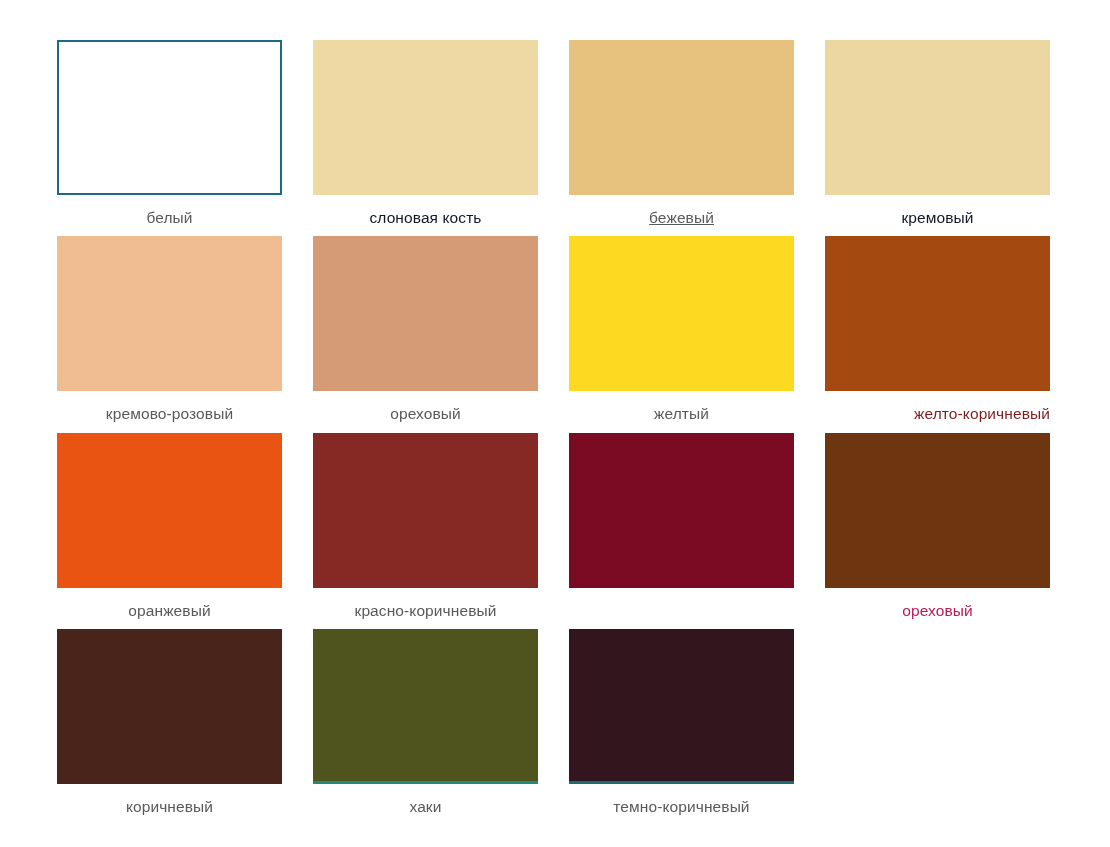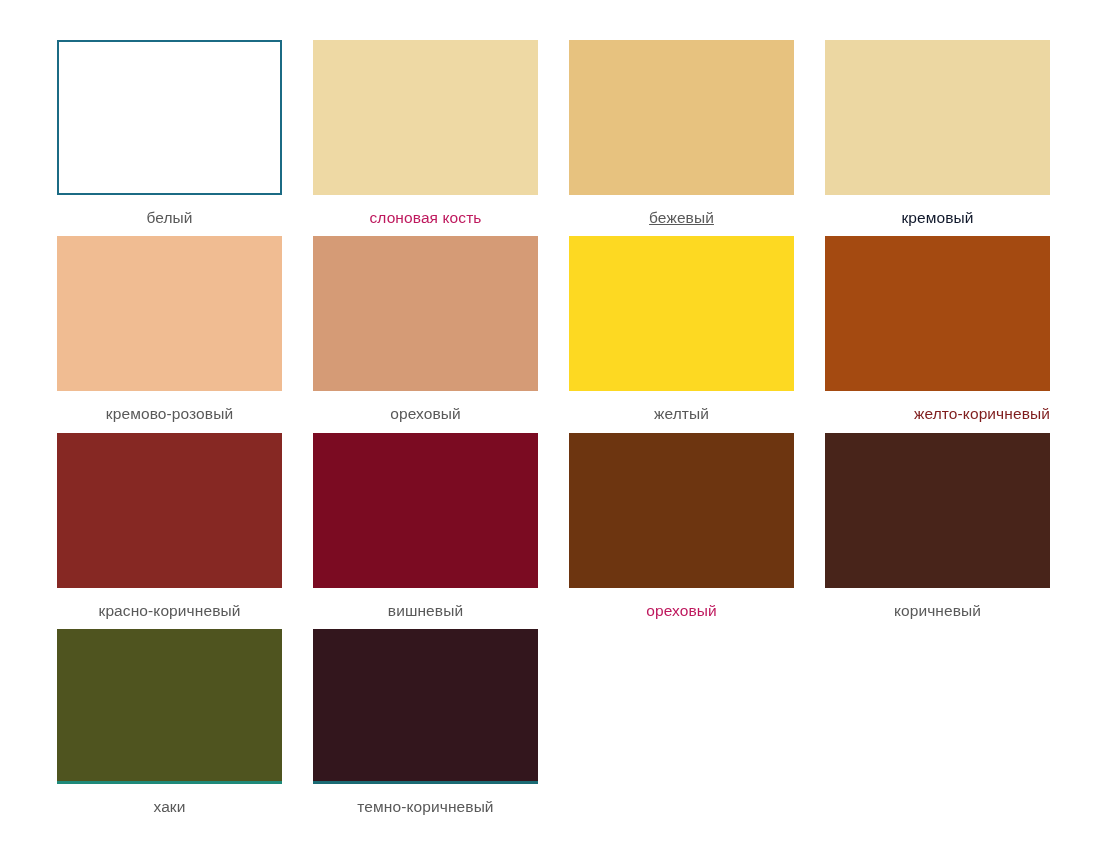--- a/index.html
+++ b/index.html
@@ -65,21 +65,21 @@
 </head>
 <body>
 
 <div id="palette-grid" style="background: rgb(255, 255, 255);">
     <div class="swatch-cell">
       <div class="swatch-chip is-selected" style="background: rgb(255, 255, 255); border-color: rgb(27, 107, 132);"></div>
       <div class="swatch-label" style="color: rgb(89, 89, 89);">белый</div>
     </div>
     <div class="swatch-cell">
       <div class="swatch-chip" style="background: rgb(238, 217, 164);"></div>
-      <div class="swatch-label" style="color: #be185d;">слоновая кость</div>
+      <div class="swatch-label" style="color: #0f172a;">слоновая кость</div>
     </div>
     <div class="swatch-cell">
       <div class="swatch-chip" style="background: rgb(231, 194, 127);"></div>
       <div class="swatch-label" style="color: rgb(89, 89, 89); text-decoration: underline;">бежевый</div>
     </div>
     <div class="swatch-cell">
       <div class="swatch-chip" style="background: rgb(236, 215, 162);"></div>
       <div class="swatch-label" style="color: #0f172a;">кремовый</div>
     </div>
     <div class="swatch-cell">
@@ -92,26 +92,29 @@
     </div>
     <div class="swatch-cell">
       <div class="swatch-chip" style="background: rgb(253, 217, 34);"></div>
       <div class="swatch-label" style="color: rgb(89, 89, 89);">желтый</div>
     </div>
     <div class="swatch-cell">
       <div class="swatch-chip" style="background: rgb(164, 74, 17);"></div>
       <div class="swatch-label" style="color: #7f1d1d; text-align: right;">желто-коричневый</div>
     </div>
     <div class="swatch-cell">
+      <div class="swatch-chip" style="background: rgb(234, 84, 19);"></div>
+      <div class="swatch-label" style="color: rgb(89, 89, 89);">оранжевый</div>
+    </div>
+    <div class="swatch-cell">
       <div class="swatch-chip" style="background: rgb(134, 40, 35);"></div>
       <div class="swatch-label" style="color: rgb(89, 89, 89);">красно-коричневый</div>
     </div>
     <div class="swatch-cell">
       <div class="swatch-chip" style="background: rgb(123, 11, 34);"></div>
-      <div class="swatch-label" style="color: rgb(89, 89, 89);">вишневый</div>
     </div>
     <div class="swatch-cell">
       <div class="swatch-chip" style="background: rgb(109, 53, 16);"></div>
       <div class="swatch-label" style="color: #be185d;">ореховый</div>
     </div>
     <div class="swatch-cell">
       <div class="swatch-chip" style="background: rgb(72, 36, 26);"></div>
       <div class="swatch-label" style="color: rgb(89, 89, 89);">коричневый</div>
     </div>
     <div class="swatch-cell">

